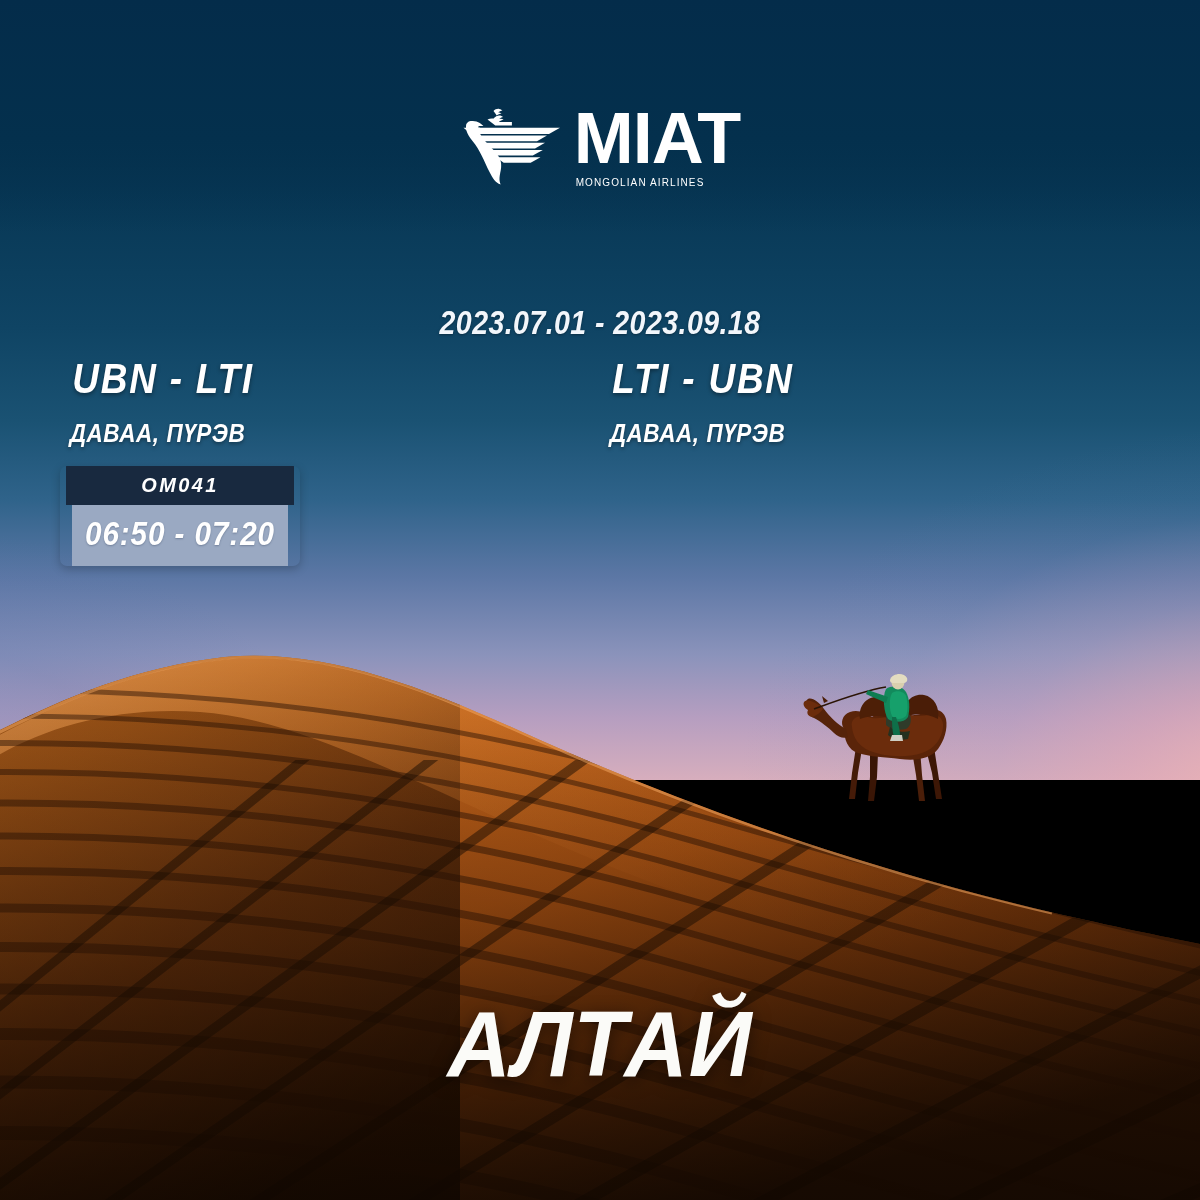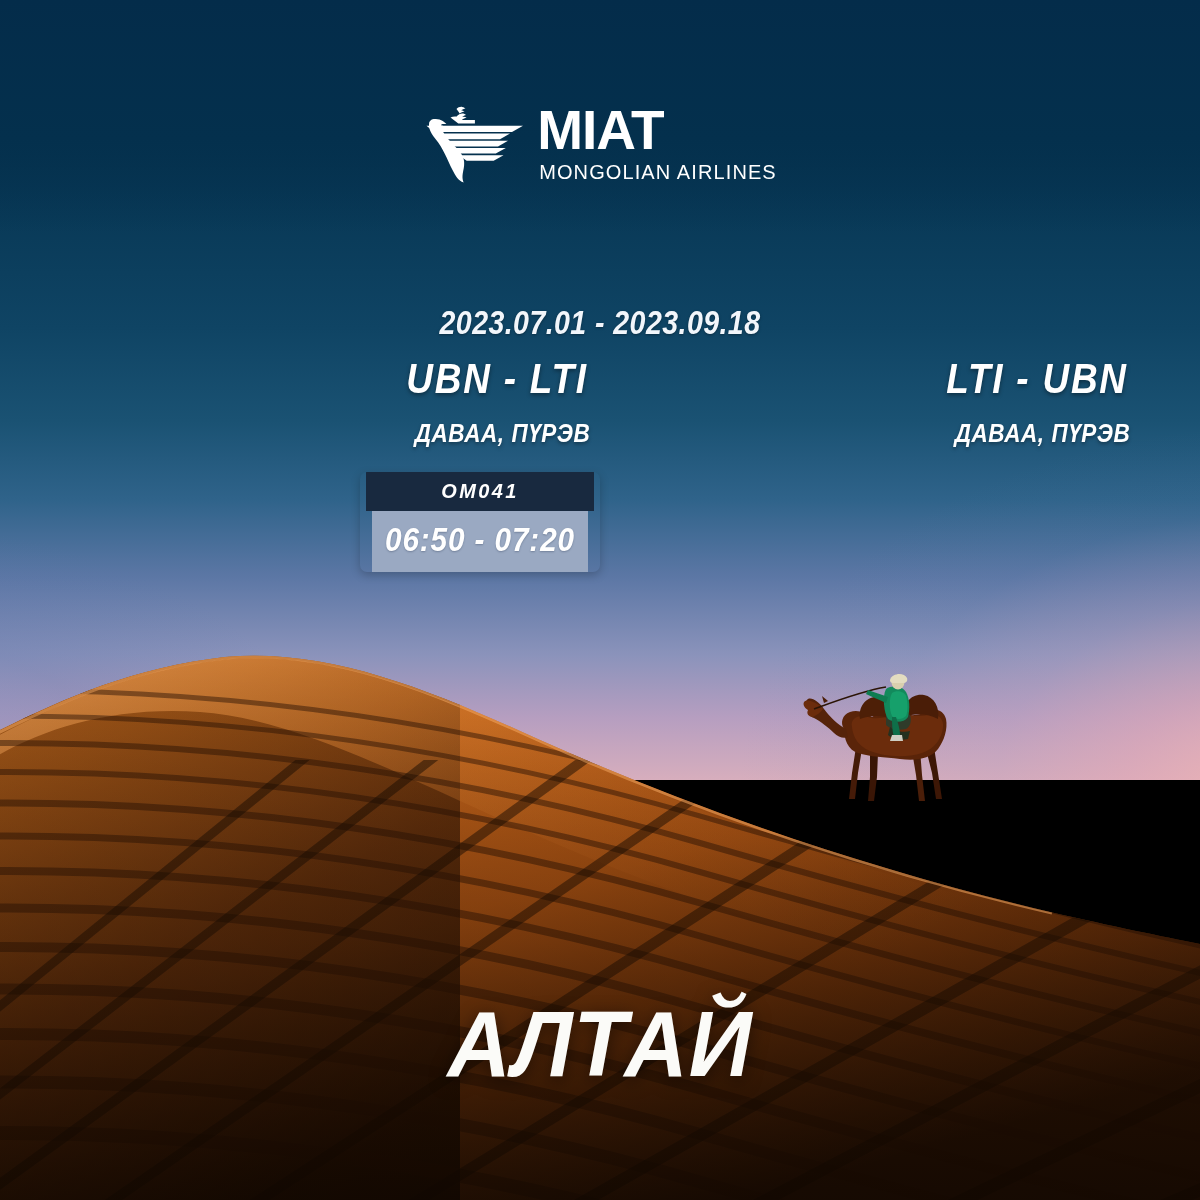--- a/index.html
+++ b/index.html
@@ -75,29 +75,29 @@
     display: flex;
     align-items: center;
     justify-content: center;
     gap: 10px;
   }
   .logo-mark { width: 104px; height: 78px; display: block; }
   .logo-text { display: flex; flex-direction: column; align-items: flex-start; }
   .logo-word {
     font-family: "Liberation Sans", sans-serif;
     font-weight: 700;
-    font-size: 55px;
+    font-size: 72px;
     letter-spacing: -1px;
     line-height: 0.95;
     color: #ffffff;
   }
   .logo-sub {
     font-family: "Liberation Sans", sans-serif;
     font-weight: 400;
-    font-size: 20px;
+    font-size: 10px;
     letter-spacing: 1.1px;
     color: #ffffff;
     margin-top: 5px;
     margin-left: 2px;
   }
 
   
   .daterange {
     position: absolute;
     top: 303px;
@@ -117,21 +117,21 @@
     position: absolute;
     top: 355px;
     left: 0; right: 0;
     display: flex;
     justify-content: center;
   }
   .route-col {
     width: 540px;
     display: flex;
     flex-direction: column;
-    align-items: flex-end;
+    align-items: flex-start;
   }
   .route-title {
     font-family: "Liberation Sans Narrow", "Liberation Sans", sans-serif;
     font-style: italic;
     font-weight: 700;
     font-size: 42px;
     letter-spacing: 2px;
     color: #ffffff;
     transform: scaleX(0.88);
     text-shadow: 0 2px 5px rgba(0,0,0,0.4);
@@ -144,21 +144,21 @@
     font-weight: 700;
     font-size: 25px;
     letter-spacing: 0.6px;
     color: #ffffff;
     transform: scaleX(0.9);
     text-shadow: 0 2px 4px rgba(0,0,0,0.35);
     white-space: nowrap;
   }
 
   .flight-card {
-    margin-top: 24px;
+    margin-top: 18px;
     width: 240px;
     border-radius: 7px;
     overflow: hidden;
     box-shadow: 0 3px 10px rgba(0,0,0,0.22);
   }
   .flight-no {
     background: #18293f;
     color: #ffffff;
     text-align: center;
     padding: 7px 0 8px 0;

